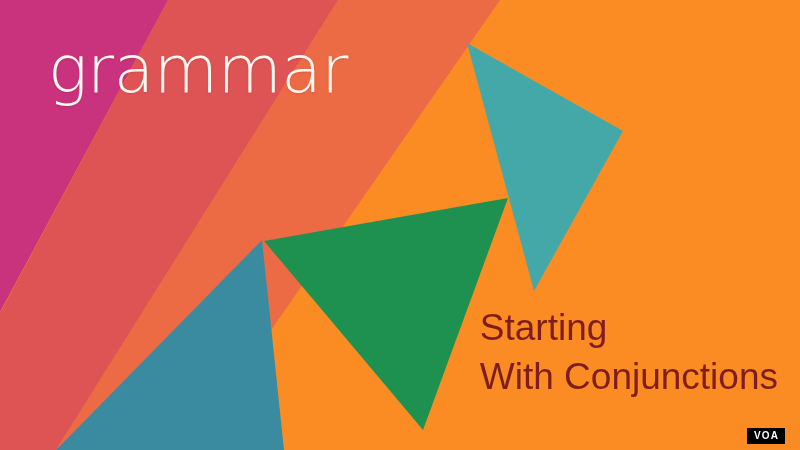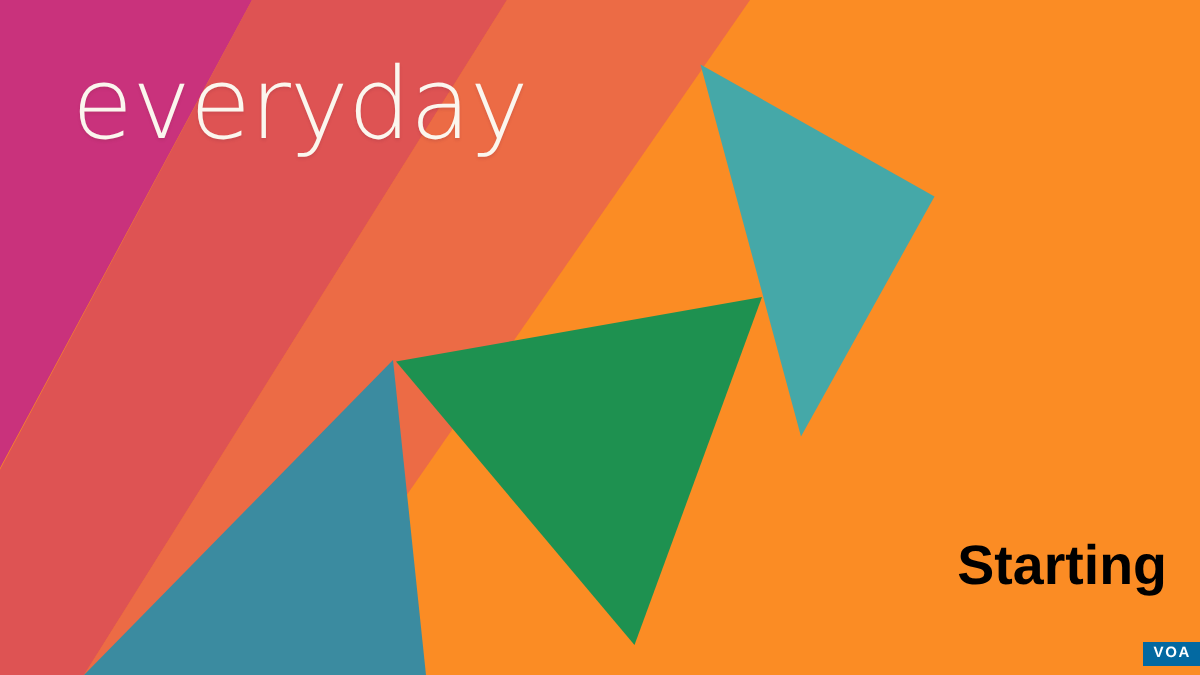--- a/index.html
+++ b/index.html
@@ -36,33 +36,33 @@
     font-family: "DejaVu Sans", sans-serif;
     text-shadow: 0 1px 2px rgba(120,40,60,0.18);
   }
   .title-line { display: block; white-space: nowrap; }
   .subtitle-block {
     position: absolute;
     right: 22px;
     bottom: 48px;
     z-index: 5;
     text-align: left;
-    color: #000000;
+    color: #7f1d1d;
     font-size: 37px;
-    font-weight: 700;
+    font-weight: 400;
     line-height: 1.32;
     font-family: "Liberation Sans", sans-serif;
   }
   .subtitle-line { display: block; white-space: nowrap; }
   .voa-badge {
     position: absolute;
-    right: 0;
+    right: 15px;
     bottom: 6px;
     z-index: 6;
-    background: #0369a1;
+    background: #000000;
     color: #FFFFFF;
     font-family: "Liberation Sans", sans-serif;
     font-size: 10px;
     font-weight: 700;
     letter-spacing: 1.1px;
     padding: 3px 6px 3px 7px;
     line-height: 1;
   }
 </style>
 </head>
@@ -75,22 +75,23 @@
     <polygon fill="#FB8C24" points="500,0 800,0 800,450 188,450"></polygon>
     <polygon fill="#EC6B45" points="338,0 500,0 188,450 56,450"></polygon>
     <polygon fill="#DE5353" points="168,0 338,0 56,450 0,450 0,313"></polygon>
     <polygon fill="#C9327C" points="0,0 168,0 0,312"></polygon>
     <polygon fill="#45A8A8" points="467,43 623,131 534,291"></polygon>
     <polygon fill="#3B8BA0" points="262,240 56,450 284,450"></polygon>
     <polygon fill="#1E9150" points="264,241 508,198 423,430"></polygon>
   </svg>
 
   <div class="title-block">
-    <span class="title-line">everyday</span>
+    <span class="title-line">grammar</span>
   </div>
 
   <div class="subtitle-block">
     <span class="subtitle-line">Starting</span>
+    <span class="subtitle-line">With Conjunctions</span>
   </div>
 
   <div class="voa-badge">VOA</div>
 
 </div>
 
 </body></html>

